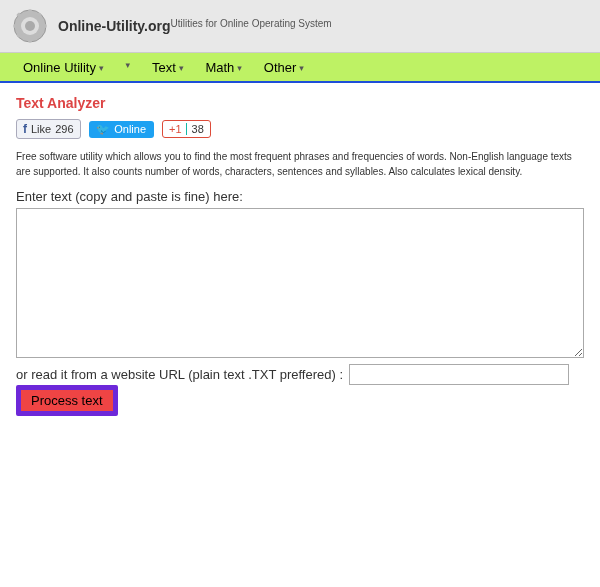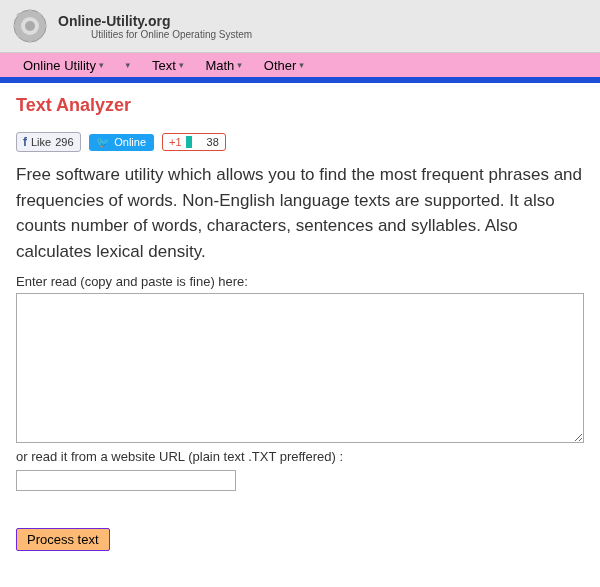--- a/index.html
+++ b/index.html
@@ -25,40 +25,39 @@
       display: flex;
       align-items: center;
       justify-content: center;
     }
     .gear-icon {
       width: 36px;
       height: 36px;
     }
     .header-text {
       display: flex;
-      flex-direction: column;
+      flex-direction: row;
     }
     .header-title {
       font-weight: bold;
       font-size: 14px;
       color: #333;
     }
     .header-subtitle {
       font-size: 10px;
       color: #555;
-      margin-left: 33px;
     }
 
     
     .nav {
-      background: #f9a8d4;
-      border-bottom: 6px solid #1d4ed8;
+      background: #bef264;
+      border-bottom: 2px solid #1d4ed8;
       padding: 0 12px;
       display: flex;
-      align-items: center;
+      align-items: flex-start;
       height: 30px;
     }
     .nav-item {
       padding: 6px 10px;
       font-size: 13px;
       color: #333;
       cursor: pointer;
       display: flex;
       align-items: center;
       gap: 3px;
@@ -70,24 +69,24 @@
       font-size: 9px;
       color: #555;
     }
 
     
     .main {
       padding: 12px 16px;
     }
 
     .page-title {
-      font-size: 18px;
+      font-size: 14px;
       font-weight: bold;
       color: #d44;
-      margin-bottom: 16px;
+      margin-bottom: 8px;
     }
 
     
     .social-row {
       display: flex;
       align-items: center;
       gap: 8px;
       margin-bottom: 10px;
     }
     .fb-like-btn {
@@ -133,26 +132,26 @@
       border-radius: 3px;
       padding: 2px 6px;
       background: #fff;
       font-size: 11px;
       cursor: pointer;
       color: #dd4b39;
     }
     .gplus-count {
       color: #333;
       font-size: 11px;
-      border-left: 6px solid #14b8a6;
-      padding-left: 15px;
+      border-left: 1px solid #14b8a6;
+      padding-left: 5px;
     }
 
     .description {
-      font-size: 17px;
+      font-size: 10px;
       color: #333;
       line-height: 1.5;
       margin-bottom: 10px;
     }
 
     .input-label {
       font-size: 13px;
       color: #333;
       margin-bottom: 4px;
     }
@@ -164,41 +163,39 @@
       padding: 4px;
       font-size: 13px;
       resize: vertical;
       font-family: Arial, sans-serif;
       display: block;
       margin-bottom: 6px;
     }
 
     .url-row {
       display: flex;
+      align-items: center;
       gap: 6px;
-      margin-bottom: 8px;
-      font-size: 13px;
-      flex-direction: column;
+      font-size: 13px;
     }
     .url-input {
       border: 1px solid #aaa;
       padding: 2px 4px;
       font-size: 13px;
       width: 220px;
     }
 
     .process-btn {
       display: inline-block;
       padding: 3px 10px;
-      background: #fdba74;
-      border: 1px solid #6d28d9;
+      background: #ef4444;
+      border: 5px solid #6d28d9;
       border-radius: 2px;
       cursor: pointer;
       font-size: 13px;
-      margin-top: 29px;
     }
   </style>
 </head>
 <body>
 
 <div class="header">
   <div class="header-logo">
     <svg class="gear-icon" viewBox="0 0 36 36">
       <circle cx="18" cy="18" r="16" fill="#bbb" stroke="#999" stroke-width="1"></circle>
       <circle cx="18" cy="18" r="9" fill="#ddd"></circle>
@@ -258,21 +255,21 @@
       <span>Online</span>
     </button>
     <div class="gplus-btn">
       <span>+1</span>
       <span class="gplus-count">38</span>
     </div>
   </div>
 
   <p class="description">Free software utility which allows you to find the most frequent phrases and frequencies of words. Non-English language texts are supported. It also counts number of words, characters, sentences and syllables. Also calculates lexical density.</p>
 
-  <p class="input-label">Enter read (copy and paste is fine) here:</p>
+  <p class="input-label">Enter text (copy and paste is fine) here:</p>
   <textarea class="text-area" style=""></textarea>
 
   <div class="url-row">
     <span>or read it from a website URL (plain text .TXT preffered) :</span>
     <input type="text" class="url-input" style="">
   </div>
 
   <button class="process-btn">Process text</button>
 
 </div>

